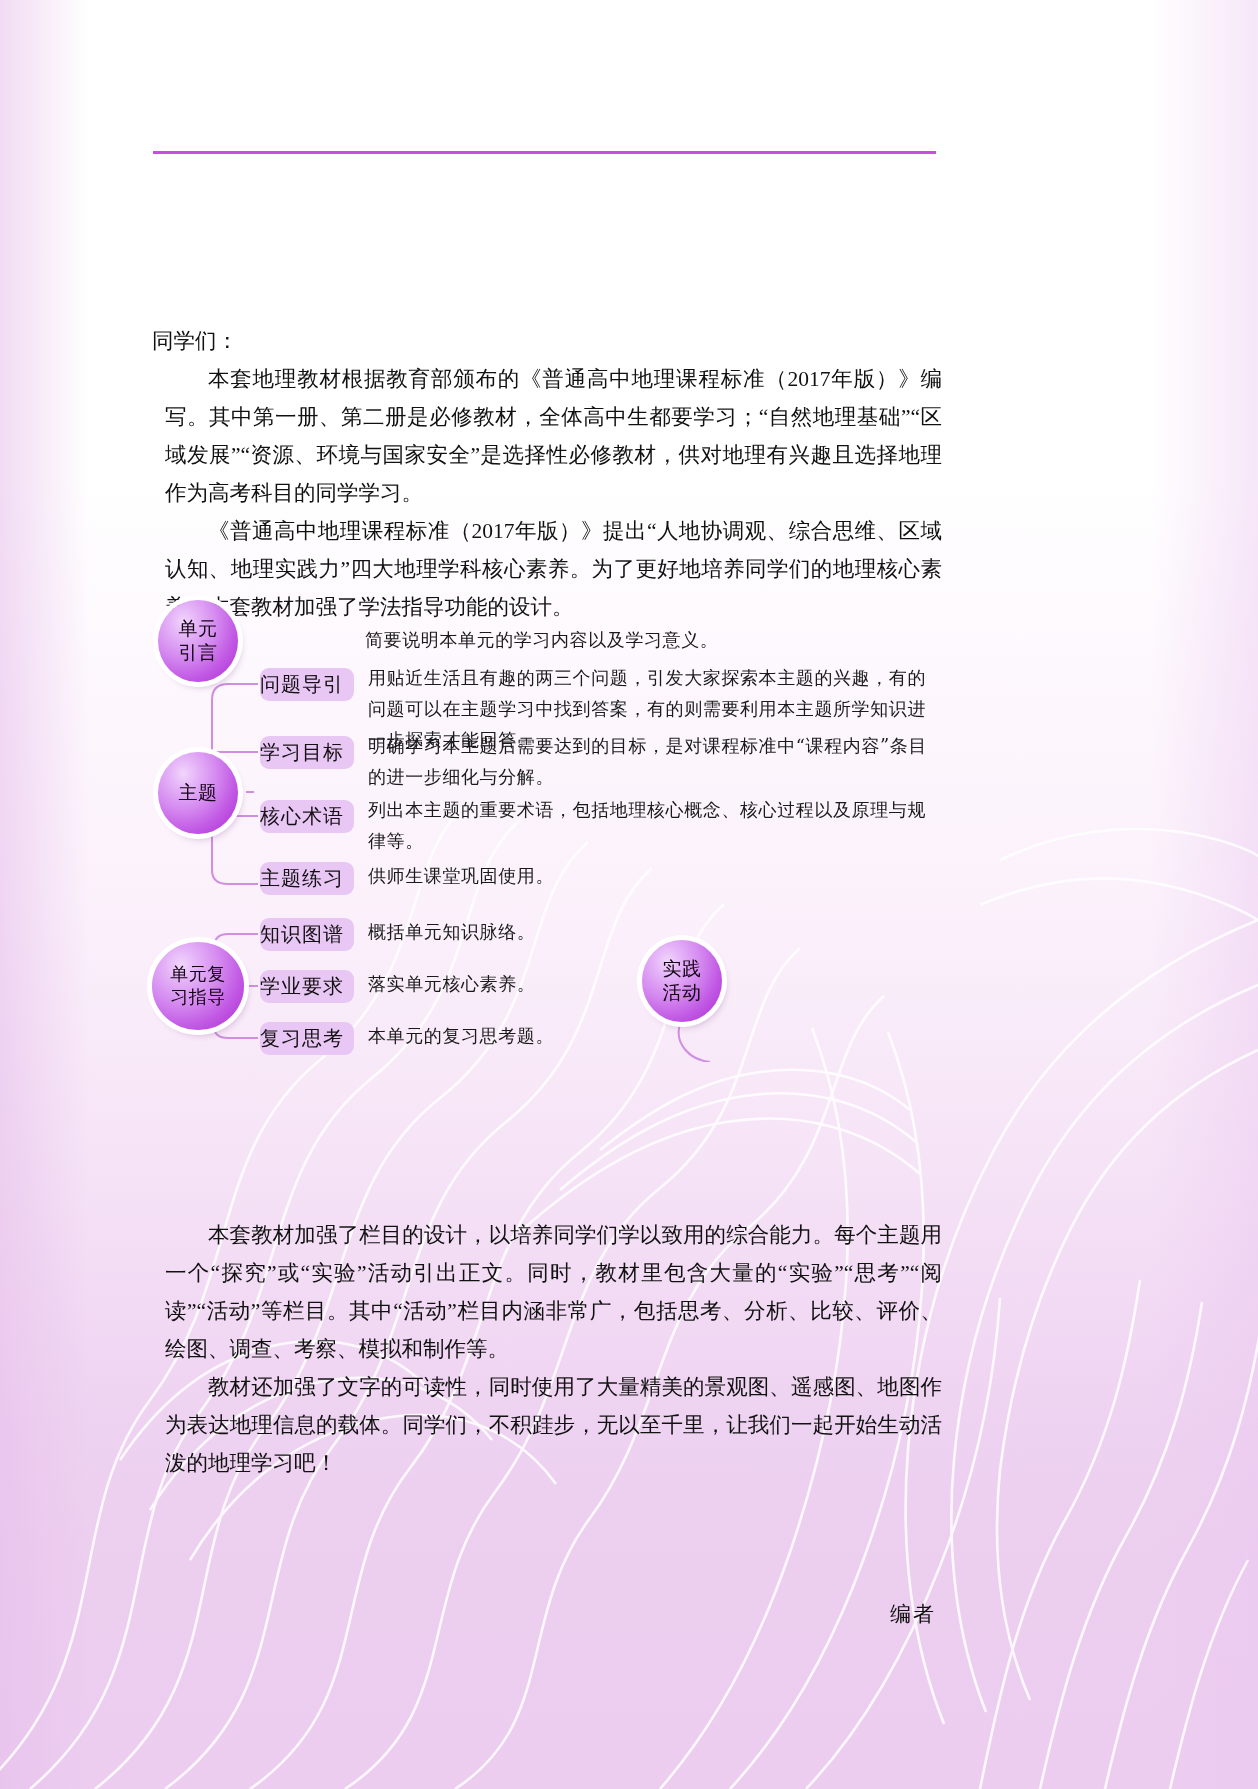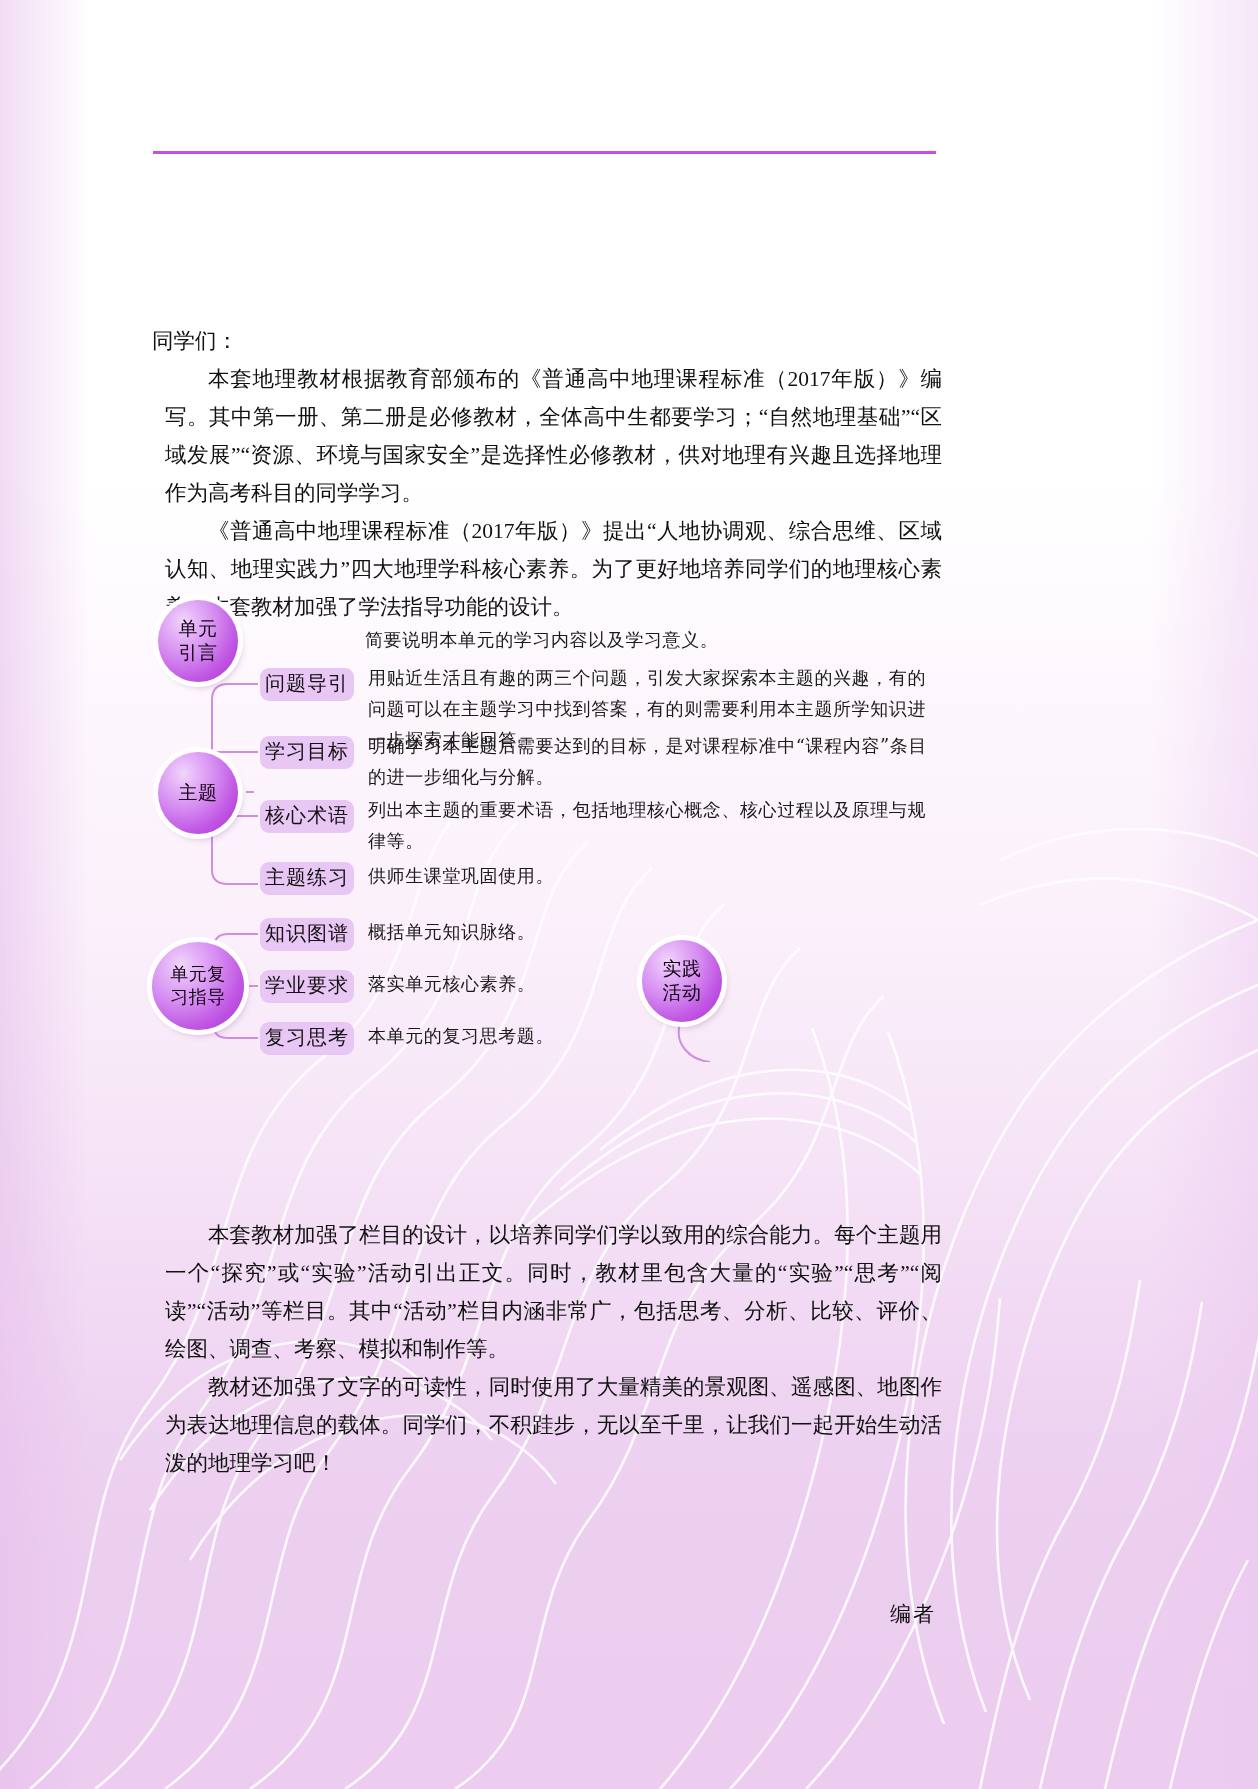--- a/index.html
+++ b/index.html
@@ -146,23 +146,22 @@
   
   .tag {
     position: absolute;
     width: 94px;
     height: 33px;
     border-radius: 9px;
     background: #e9c7f4;
     color: #141014;
     font-size: 20px;
     line-height: 33px;
-    text-align: center;
     letter-spacing: 1px;
-    font-family: Liberation Mono, monospace;
+    font-family: Liberation Serif, serif;
   }
 
   #tag-question  { left: 110px; top: 76px;  }
   #tag-goal      { left: 110px; top: 144px; }
   #tag-terms     { left: 110px; top: 208px; }
   #tag-practice  { left: 110px; top: 270px; }
   #tag-map       { left: 110px; top: 326px; }
   #tag-academic  { left: 110px; top: 378px; }
   #tag-review    { left: 110px; top: 430px; }
 

